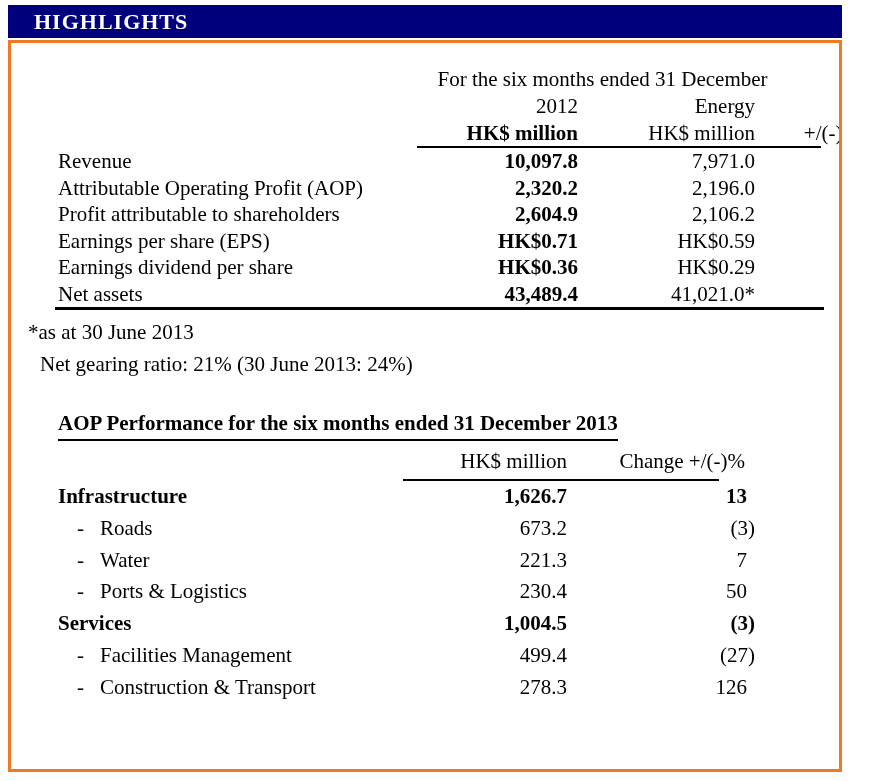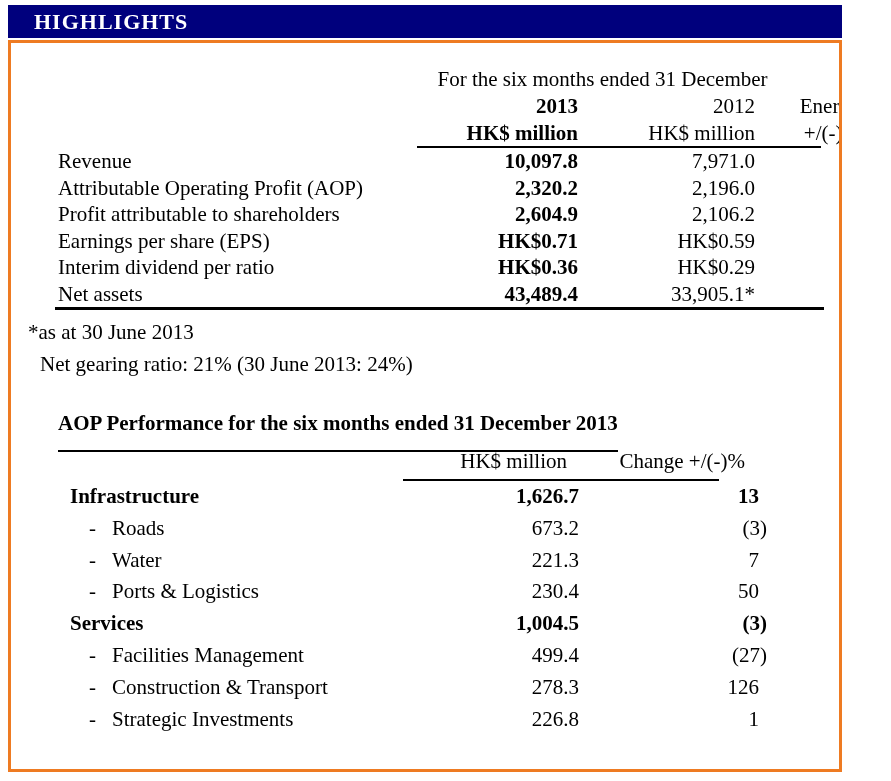--- a/index.html
+++ b/index.html
@@ -69,33 +69,33 @@
   .footnote-gear { margin-top: 7px; margin-left: 12px; height: 26px; line-height: 26px; font-size: 21px; }
 
   
   .section-title { margin: 34px 0 0 30px; height: 30px; }
   .section-title span {
     display: inline-block;
     font-size: 21px;
     font-weight: bold;
     line-height: 25px;
     border-bottom: 2.5px solid #000;
-    padding-bottom: 14px;
+    padding-bottom: 3px;
   }
 
   
   .t2 { margin: 6px 105px 0 30px; font-size: 21px; }
   .t2-grid {
     display: grid;
     grid-template-columns: 342px 167px 188px;
   }
   .t2-head { height: 28px; line-height: 28px; margin-bottom: 4px; }
   .t2-head .chg-head { padding-right: 10px; }
   .rule2 { border-top: 2px solid #000; margin-left: 345px; margin-right: -5px; height: 0; }
-  .t2-row { height: 31.8px; line-height: 31.8px; margin-left: 12px; }
+  .t2-row { height: 31.8px; line-height: 31.8px; }
   .t2-row .label.sub { padding-left: 19px; }
   .t2-row .dash { display: inline-block; width: 23px; }
   .t2 .acct { padding-right: 8px; }
   .t2 .acct.paren { padding-right: 0; }
 </style>
 </head>
 <body>
 
 <div class="page">
 
@@ -107,21 +107,20 @@
 
     <div class="t1">
 
       <div class="t1-grid row-period">
         <div class="cell label"></div>
         <div class="cell span-cell">For the six months ended 31 December</div>
       </div>
 
       <div class="t1-grid row-years">
         <div class="cell label"></div>
-        <div class="cell num bold">2013</div>
         <div class="cell num">2012</div>
         <div class="cell num">Energy</div>
       </div>
 
       <div class="t1-grid row-units">
         <div class="cell label"></div>
         <div class="cell num bold">HK$ million</div>
         <div class="cell num">HK$ million</div>
         <div class="cell num">+/(-)%</div>
       </div>
@@ -150,30 +149,30 @@
       </div>
 
       <div class="t1-grid t1-row">
         <div class="cell label">Earnings per share (EPS)</div>
         <div class="cell num bold">HK$0.71</div>
         <div class="cell num">HK$0.59</div>
         <div class="cell num">20</div>
       </div>
 
       <div class="t1-grid t1-row">
-        <div class="cell label">Interim dividend per ratio</div>
+        <div class="cell label">Earnings dividend per share</div>
         <div class="cell num bold">HK$0.36</div>
         <div class="cell num">HK$0.29</div>
         <div class="cell num">24</div>
       </div>
 
       <div class="t1-grid t1-row">
         <div class="cell label">Net assets</div>
         <div class="cell num bold">43,489.4</div>
-        <div class="cell num">33,905.1*</div>
+        <div class="cell num">41,021.0*</div>
         <div class="cell num">6</div>
       </div>
 
       <div class="rule-thick"></div>
     </div>
 
     <div class="footnote-ast">*as at 30 June 2013</div>
     <div class="footnote-gear">Net gearing ratio: 21% (30 June 2013: 24%)</div>
 
     <div class="section-title">
@@ -226,21 +225,16 @@
         <div class="cell num">499.4</div>
         <div class="cell num acct paren">(27)</div>
       </div>
 
       <div class="t2-grid t2-row">
         <div class="cell label sub"><span class="dash">-</span><span>Construction &amp; Transport</span></div>
         <div class="cell num">278.3</div>
         <div class="cell num acct">126</div>
       </div>
 
-      <div class="t2-grid t2-row">
-        <div class="cell label sub"><span class="dash">-</span><span>Strategic Investments</span></div>
-        <div class="cell num">226.8</div>
-        <div class="cell num acct">1</div>
-      </div>
 
     </div>
   </div>
 </div>
 
 </body></html>

